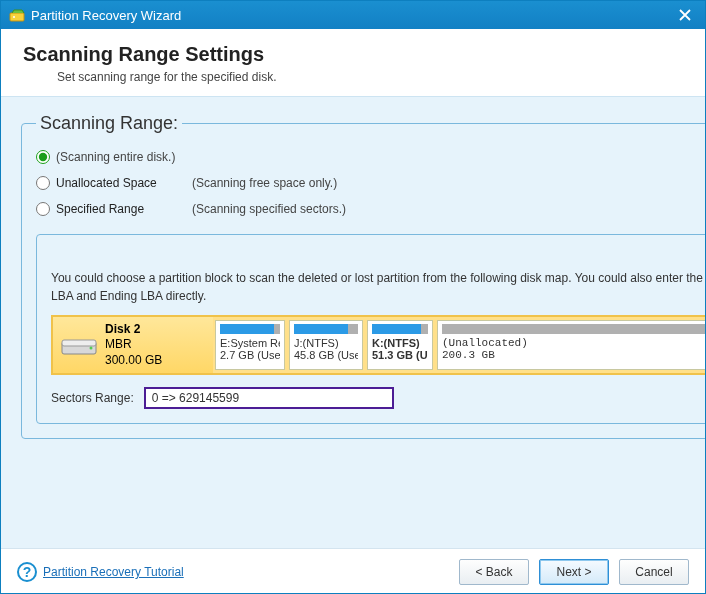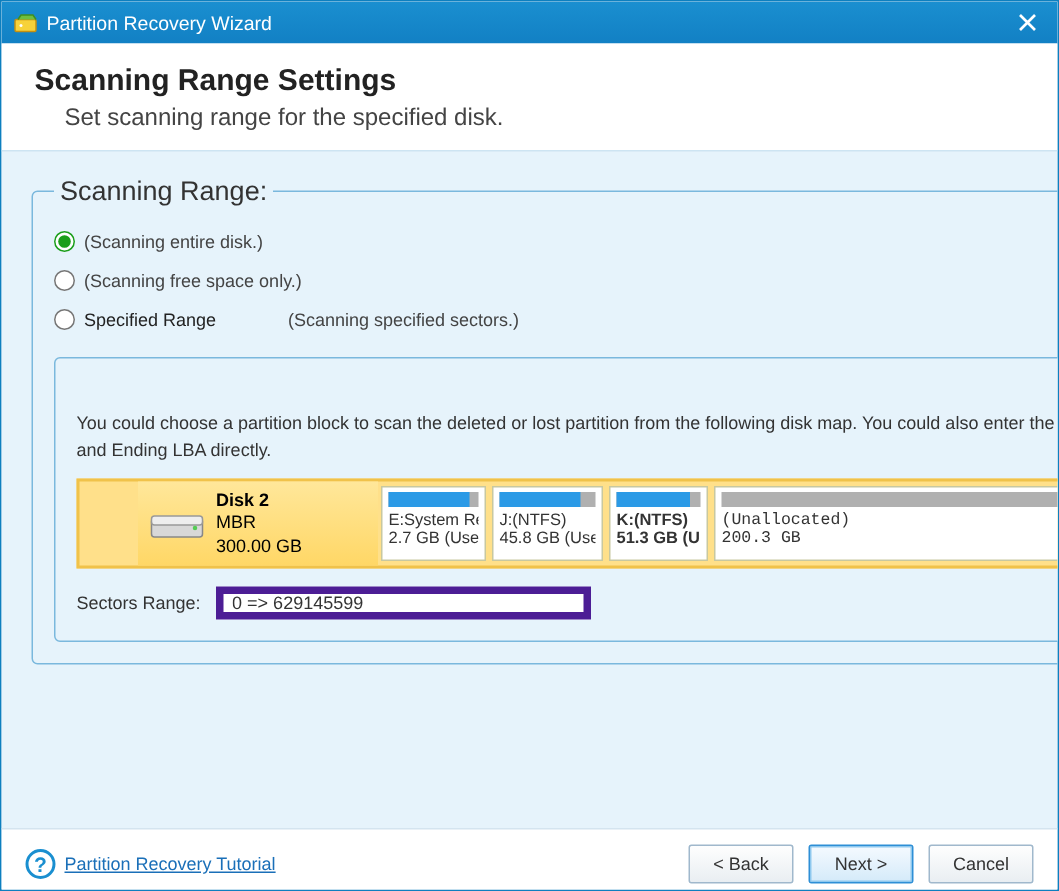--- a/index.html
+++ b/index.html
@@ -4,42 +4,42 @@
 <style>
   * { box-sizing: border-box; margin: 0; padding: 0; }
   body { font-family: "Segoe UI", Tahoma, sans-serif; font-size: 12px; background: #fff; width: 706px; height: 594px; overflow: hidden; border: 1px solid #0d7fbf; }
   .titlebar { background: linear-gradient(to bottom, #1a8fd0, #1280c4); height: 28px; display: flex; align-items: center; padding: 0 8px; color: #fff; }
   .titlebar .icon { width: 16px; height: 16px; margin-right: 6px; }
   .titlebar .title { flex: 1; font-size: 13px; }
   .titlebar .close { width: 24px; height: 20px; display: flex; align-items: center; justify-content: center; cursor: pointer; }
   .titlebar .close svg { width: 12px; height: 12px; }
   .header { padding: 14px 22px 12px; background: #fff; }
   .header h1 { font-size: 20px; font-weight: bold; color: #222; margin-bottom: 4px; }
-  .header p { font-size: 16px; color: #444; margin-left: 20px; }
+  .header p { font-size: 12px; color: #444; margin-left: 34px; }
   .content { background: #e6f3fb; border-top: 1px solid #cde4f2; padding: 16px 20px 8px; height: 452px; }
   fieldset.range { border: 1px solid #7ab8dd; border-radius: 4px; padding: 10px 14px 14px; }
   fieldset.range > legend { font-size: 18px; color: #333; padding: 0 4px; }
   .radio-row { display: flex; align-items: center; gap: 6px; height: 26px; }
   .radio-row input[type=radio] { width: 14px; height: 14px; accent-color: #1a9e1a; }
   .radio-row label { min-width: 130px; color: #222; }
   .radio-row .desc { color: #444; }
   .mapbox { border: 1px solid #7ab8dd; border-radius: 4px; padding: 10px 14px 14px; margin-top: 12px; background: #e6f3fb; }
   .mapbox .note { color: #333; line-height: 1.5; margin-bottom: 10px; margin-top: 24px; }
   .diskmap { display: flex; border: 2px solid #f0c24a; background: #ffe08a; height: 60px; }
-  .diskhead { display: flex; align-items: center; gap: 8px; padding: 8px 8px; width: 160px; background: linear-gradient(to bottom,#ffe79a,#ffd766); margin-left: 39px; }
+  .diskhead { display: flex; align-items: center; gap: 8px; padding: 8px 8px; width: 160px; background: linear-gradient(to bottom,#ffe79a,#ffd766); }
   .diskhead .hdd { width: 36px; height: 22px; }
   .diskhead .dtxt { display:flex; flex-direction:column; line-height:1.3; }
   .diskhead .dtxt .dname { font-weight:bold; }
   .pblock { border: 1px solid #c8c8a0; background:#fff; margin:3px 2px; padding:3px 4px 2px; display:flex; flex-direction:column; overflow:hidden; }
   .pbar { height:10px; background:#b0b0b0; position:relative; margin-bottom:3px; }
   .pbar .fill { position:absolute; left:0; top:0; bottom:0; background:#2b9ae6; }
   .ptxt { font-size:11px; color:#333; white-space:nowrap; overflow:hidden; }
   .sectors { display:flex; align-items:center; gap:10px; margin-top:12px; }
   .sectors label { color:#333; }
-  .sectors input { border:5px solid #4c1d95; background:#fff; height:22px; width:250px; padding:0 6px; font-family:inherit; font-size:12px; color:#333; }
+  .sectors input { border:2px solid #4c1d95; background:#fff; height:22px; width:250px; padding:0 6px; font-family:inherit; font-size:12px; color:#333; }
   .footer { display:flex; align-items:center; padding:10px 16px; gap:10px; border-top:1px solid #d4e4ef; background:#fff; }
   .footer .help { display:flex; align-items:center; gap:6px; }
   .footer .help a { color:#1a6fb8; text-decoration:underline; cursor:pointer; }
   .footer .spacer { flex:1; }
   .btn { min-width:70px; height:26px; border:1px solid #a0b8cc; background:linear-gradient(to bottom,#fefefe,#e9eef2); color:#333; font-family:inherit; font-size:12px; cursor:pointer; border-radius:2px; }
   .btn.primary { border-color:#2e8fd6; background:linear-gradient(to bottom,#f5faff,#d4eaf9); box-shadow: 0 0 0 1px #8ec8ee inset; }
   .btn:disabled { color:#999; cursor:default; }
   .help-circle { width:20px; height:20px; border-radius:50%; border:2px solid #1a8fd0; color:#1a8fd0; display:flex; align-items:center; justify-content:center; font-weight:bold; font-size:14px; }
 </style>
 </head>
@@ -69,20 +69,21 @@
 <div class="content">
   <fieldset class="range">
     <legend>Scanning Range:</legend>
 
     <div class="radio-row">
       <input type="radio" name="range" checked="" style="">
       <span class="desc">(Scanning entire disk.)</span>
     </div>
     <div class="radio-row">
       <input type="radio" name="range" style="">
+      <label>Unallocated Space</label>
       <span class="desc">(Scanning free space only.)</span>
     </div>
     <div class="radio-row">
       <input type="radio" name="range" style="">
       <label>Specified Range</label>
       <span class="desc">(Scanning specified sectors.)</span>
     </div>
 
     <div class="mapbox">
       <div class="note">You could choose a partition block to scan the deleted or lost partition from the following disk map. You could also enter the starting LBA and Ending LBA directly.</div>

